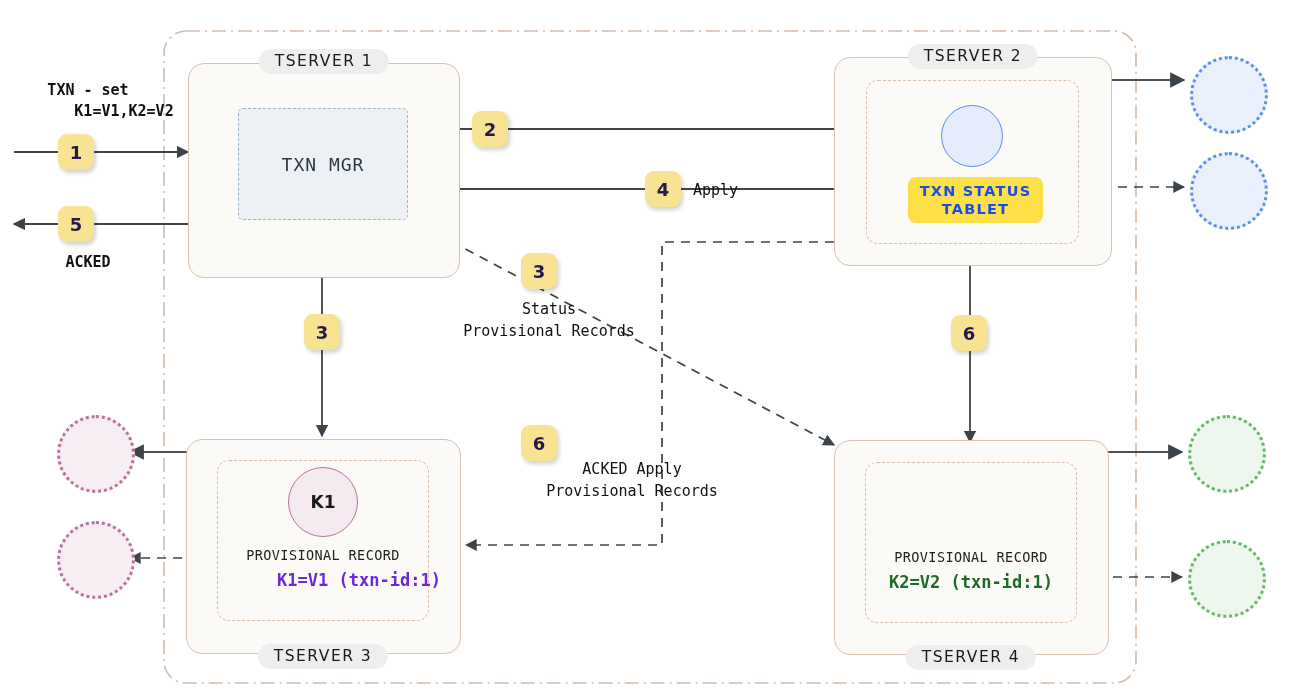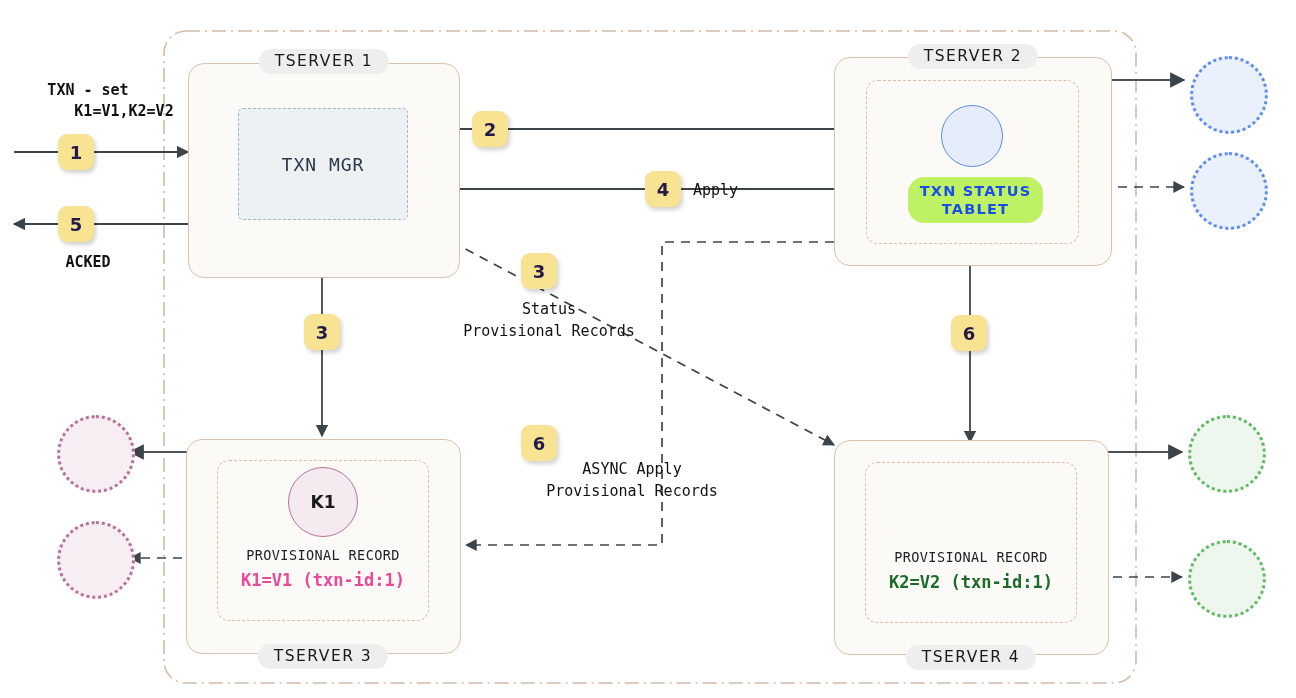--- a/index.html
+++ b/index.html
@@ -121,22 +121,22 @@
   
   .statuscircle {
     position: absolute;
     border-radius: 50%;
     background: #e5edfb;
     border: 1.7px solid #5b8de8;
     box-sizing: border-box;
   }
   .status-chip {
     position: absolute;
-    background: #bef264;
-    border-radius: 16px;
+    background: #fde047;
+    border-radius: 8px;
     display: flex;
     flex-direction: column;
     align-items: center;
     justify-content: center;
     font-family: "DejaVu Sans", sans-serif;
     font-weight: bold;
     font-size: 14.5px;
     letter-spacing: 1.2px;
     color: #1a4ee8;
     line-height: 1.25;
@@ -154,21 +154,21 @@
     transform: translateX(-50%);
   }
   .prov-val {
     position: absolute;
     font-family: "DejaVu Sans Mono", monospace;
     font-weight: bold;
     font-size: 17px;
     white-space: pre;
     transform: translateX(-50%);
   }
-  .prov-val.pink  { color: #ec4899; }
+  .prov-val.pink  { color: #6d28d9; margin-left: 36px; }
   .prov-val.green { color: #1d6b2a; }
 
   
   .replica {
     position: absolute;
     border-radius: 50%;
     box-sizing: border-box;
   }
   .replica.blue { background: #eaf1fd; border: 3.5px dotted #5f8de8; }
   .replica.pink { background: #f7eef3; border: 3.5px dotted #b5729a; }
@@ -264,16 +264,16 @@
   <div class="badge" style="left:304px; top:302px;">3</div>
   <div class="badge" style="left:521px; top:241px;">3</div>
   <div class="badge" style="left:951px; top:303px;">6</div>
   <div class="badge" style="left:521px; top:413px;">6</div>
 
   <div class="lbl" style="left:693px; top:168px;">Apply</div>
 
   <div class="lbl center" style="left:549px; top:287px;">Status</div>
   <div class="lbl center" style="left:549px; top:309px;">Provisional Records</div>
 
-  <div class="lbl center" style="left:632px; top:447px;">ASYNC Apply</div>
+  <div class="lbl center" style="left:632px; top:447px;">ACKED Apply</div>
   <div class="lbl center" style="left:632px; top:469px;">Provisional Records</div>
 
 </div>
 
 </body></html>

